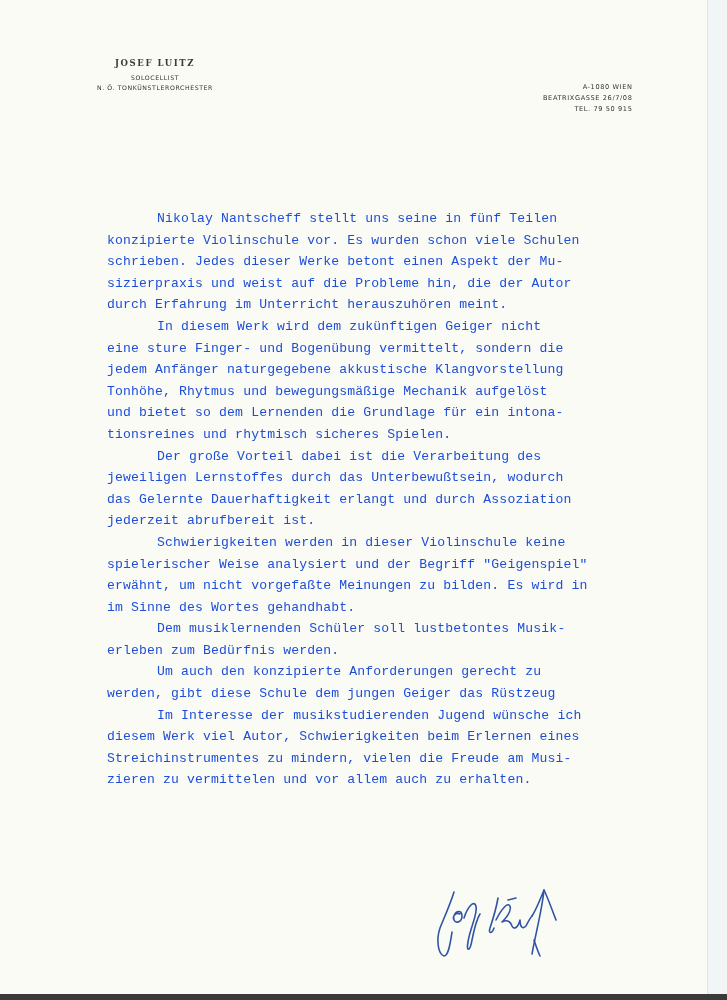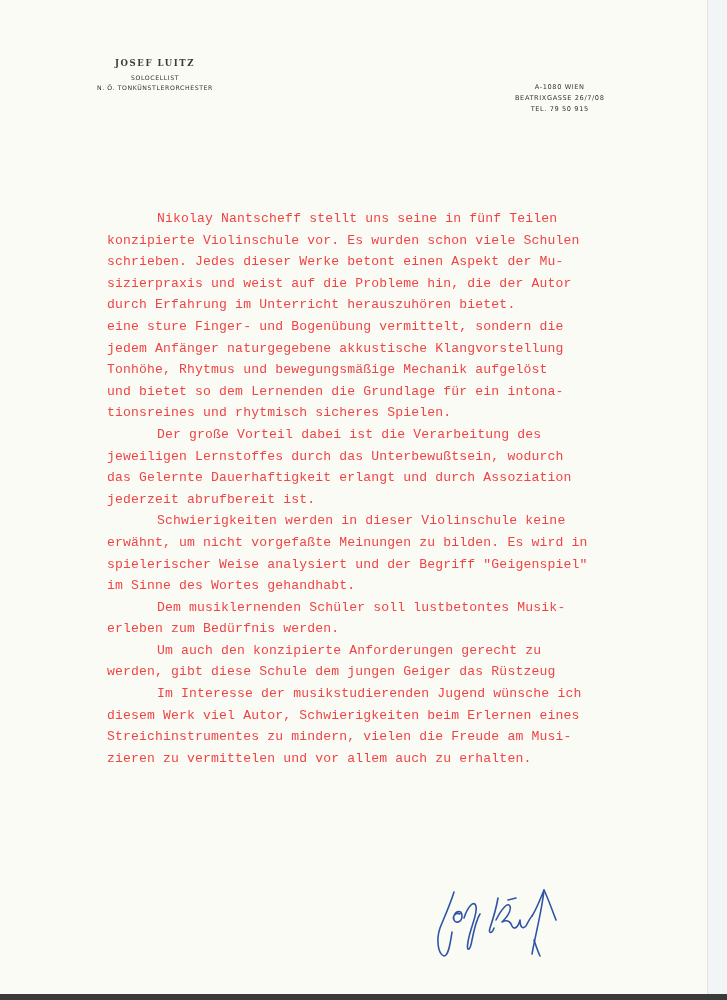--- a/index.html
+++ b/index.html
@@ -60,33 +60,34 @@
       color: #333;
       white-space: nowrap;
     }
     .lh-right {
       position: absolute;
       left: 515px;
       top: 82px;
       color: #333;
     }
     .lh-right .lh-small {
-      text-align: center;
+      text-align: right;
       line-height: 11px;
       font-size: 6.6px;
+      margin-left: 28px;
     }
     .body {
       position: absolute;
       left: 107px;
       top: 208px;
       width: 520px;
       font-family: "Liberation Mono", "DejaVu Sans Mono", monospace;
       font-size: 13.1px;
       line-height: 21.6px;
-      color: #ef4444;
+      color: #1d4ed8;
       letter-spacing: 0.15px;
     }
     .line {
       display: block;
       white-space: pre;
       height: 21.6px;
     }
     .line.indent {
       padding-left: 50px;
     }
@@ -114,33 +115,34 @@
     <div class="lh-small">BEATRIXGASSE 26/7/08</div>
     <div class="lh-small">TEL. 79 50 915</div>
   </div>
 
   <div class="body" id="letter-body">
 
   <span class="line indent">Nikolay Nantscheff stellt uns seine in fünf Teilen</span>
       <span class="line">konzipierte Violinschule vor. Es wurden schon viele Schulen</span>
       <span class="line">schrieben. Jedes dieser Werke betont einen Aspekt der Mu-</span>
       <span class="line">sizierpraxis und weist auf die Probleme hin, die der Autor</span>
-      <span class="line">durch Erfahrung im Unterricht herauszuhören bietet.</span>
+      <span class="line">durch Erfahrung im Unterricht herauszuhören meint.</span>
+      <span class="line indent">In diesem Werk wird dem zukünftigen Geiger nicht</span>
       <span class="line">eine sture Finger- und Bogenübung vermittelt, sondern die</span>
       <span class="line">jedem Anfänger naturgegebene akkustische Klangvorstellung</span>
       <span class="line">Tonhöhe, Rhytmus und bewegungsmäßige Mechanik aufgelöst</span>
       <span class="line">und bietet so dem Lernenden die Grundlage für ein intona-</span>
       <span class="line">tionsreines und rhytmisch sicheres Spielen.</span>
       <span class="line indent">Der große Vorteil dabei ist die Verarbeitung des</span>
       <span class="line">jeweiligen Lernstoffes durch das Unterbewußtsein, wodurch</span>
       <span class="line">das Gelernte Dauerhaftigkeit erlangt und durch Assoziation</span>
       <span class="line">jederzeit abrufbereit ist.</span>
       <span class="line indent">Schwierigkeiten werden in dieser Violinschule keine</span>
+      <span class="line">spielerischer Weise analysiert und der Begriff "Geigenspiel"</span>
       <span class="line">erwähnt, um nicht vorgefaßte Meinungen zu bilden. Es wird in</span>
-      <span class="line">spielerischer Weise analysiert und der Begriff "Geigenspiel"</span>
       <span class="line">im Sinne des Wortes gehandhabt.</span>
       <span class="line indent">Dem musiklernenden Schüler soll lustbetontes Musik-</span>
       <span class="line">erleben zum Bedürfnis werden.</span>
       <span class="line indent">Um auch den konzipierte Anforderungen gerecht zu</span>
       <span class="line">werden, gibt diese Schule dem jungen Geiger das Rüstzeug</span>
       <span class="line indent">Im Interesse der musikstudierenden Jugend wünsche ich</span>
       <span class="line">diesem Werk viel Autor, Schwierigkeiten beim Erlernen eines</span>
       <span class="line">Streichinstrumentes zu mindern, vielen die Freude am Musi-</span>
       <span class="line">zieren zu vermittelen und vor allem auch zu erhalten.</span>
     </div>

